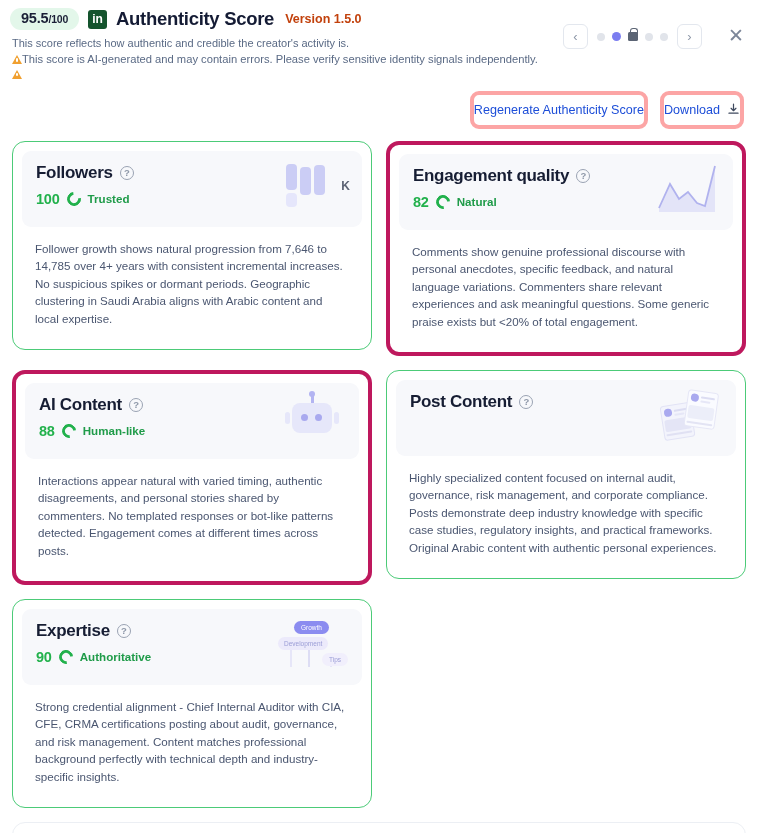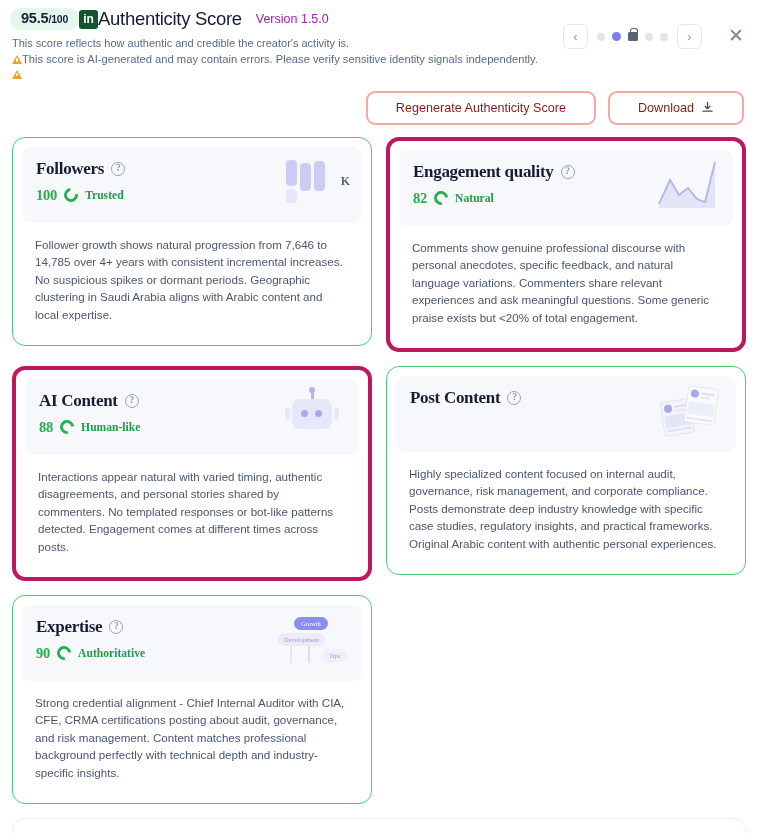--- a/index.html
+++ b/index.html
@@ -6,35 +6,35 @@
   html, body {
     width: 758px; height: 833px;
     background: #ffffff;
     font-family: "Liberation Sans", sans-serif;
     overflow: hidden;
   }
   .page { position: relative; width: 758px; height: 833px; background:#ffffff; }
 
   
   .header { padding: 6px 10px 4px 10px; position: relative; }
-  .header-top { display: flex; align-items: center; height: 26px; }
+  .header-top { display: flex; align-items: center; gap: 9px; height: 26px; }
   .score-pill {
     background: #e3f7ea; color: #1a1f36; border-radius: 13px;
     padding: 3px 11px 4px 11px; font-size: 14.5px; font-weight: 700;
     letter-spacing: -0.2px; line-height: 1;
   }
   .score-pill .den { font-size: 10.5px; font-weight: 600; }
   .li-icon {
     width: 19px; height: 19px; background: #14532d; border-radius: 3px;
     display:flex; align-items:center; justify-content:center;
     color:#fff; font-size: 12px; font-weight: 800; line-height:1;
     font-family:"Liberation Sans", sans-serif;
   }
-  .title { font-size: 18.5px; font-weight: 400; color: #141b34; letter-spacing:-0.3px; }
-  .version { font-size: 12.5px; color: #a21caf; font-weight: 400; margin-left: 14px; }
+  .title { font-size: 18.5px; font-weight: 700; color: #141b34; letter-spacing:-0.3px; }
+  .version { font-size: 12.5px; color: #c2410c; font-weight: 700; margin-left: 2px; }
 
   .subtitle { font-size: 11px; color: #5a6a85; margin-top: 5px; margin-left: 2px; }
   .warn-row { display:flex; align-items:center; margin-top:3.5px; margin-left:2px; }
   .warn-row .wtext { font-size: 11.2px; color: #5a6a85; }
   .tri { width:0;height:0;border-left:5.5px solid transparent;border-right:5.5px solid transparent;
          border-bottom:9.5px solid #f0a030; margin-top:1.5px; flex:none; position:relative;}
   .tri:after{content:"";position:absolute;left:-0.7px;top:3.6px;width:1.4px;height:3.2px;background:#fff;border-radius:1px;}
 
   
   .nav-cluster { position:absolute; right: 56px; top: 24px; display:flex; align-items:center; gap:9px; }
@@ -48,32 +48,32 @@
   .dot.active { background:#7b7df0; width: 9px; height:9px; }
   .lock { width:10px;height:9px;background:#5b6474;border-radius:1.5px;position:relative; }
   .lock:before{content:"";position:absolute;left:2.2px;top:-4px;width:5.5px;height:5px;
     border:1.6px solid #5b6474;border-bottom:none;border-radius:3px 3px 0 0;}
   .close-x { position:absolute; right:12px; top:26px; width:20px;height:20px; cursor:pointer;
     color:#7c8699; font-size:19px; line-height:19px; text-align:center; font-weight:400;}
 
   
   .actions { display:flex; justify-content:flex-end; gap:12px; padding: 8px 14px 0 0; }
   .btn {
-    border:2px solid #fca5a5; background:#fff; border-radius: 9px;
-    padding: 8px 28px; font-size: 12.6px; color:#7f1d1d; cursor:pointer;
+    border:4px solid #fca5a5; background:#fff; border-radius: 9px;
+    padding: 8px 0; font-size: 12.6px; color:#1d4ed8; cursor:pointer;
     display:flex; align-items:center; gap:7px; font-family:"Liberation Sans",sans-serif;
   }
 
   
   .grid { display:grid; grid-template-columns: 1fr 1fr; gap: 14px; padding: 12px 12px 0 12px; align-items:start;}
   .card { background:#fff; border:4px solid #be185d; border-radius: 13px; padding: 9px; }
   .card.hl { border:1.3px solid #4ccb78; }
   .card-head {
     background:#f7f8fb; border-radius: 9px; padding: 12px 14px 11px 14px;
-    position:relative; min-height: 76px; font-family: Liberation Serif, serif;
+    position:relative; min-height: 76px;
   }
   .card-title { font-size: 17px; font-weight: 700; color:#161d33; display:flex; align-items:center; gap:7px; letter-spacing:-0.3px;}
   .qmark { width:14px;height:14px;border:1.3px solid #9aa3b3;border-radius:50%;
     font-size:9.5px;color:#8d97a8;display:flex;align-items:center;justify-content:center;line-height:1;font-weight:600;}
   .score-row { display:flex; align-items:center; gap:7px; margin-top: 8px; }
   .score-num { font-size: 14.5px; font-weight: 700; color:#22b14c; letter-spacing:-0.2px;}
   .ring { width:14px;height:14px;border:3.4px solid #22b14c;border-radius:50%; flex:none;
           border-top-color:#ffffff00; transform:rotate(38deg);}
   .ring2 { border-top-color:#22b14c; border-right-color:transparent;}
   .score-label { font-size: 11.6px; color:#1f9b49; font-weight:600; }

